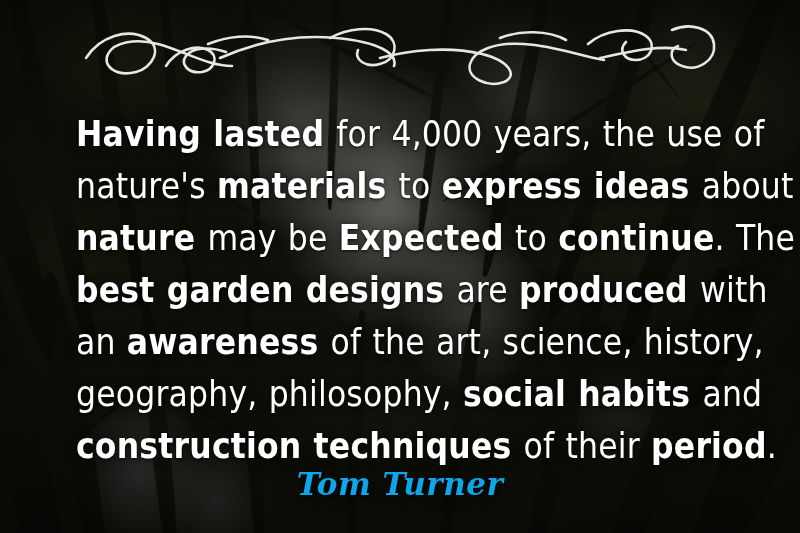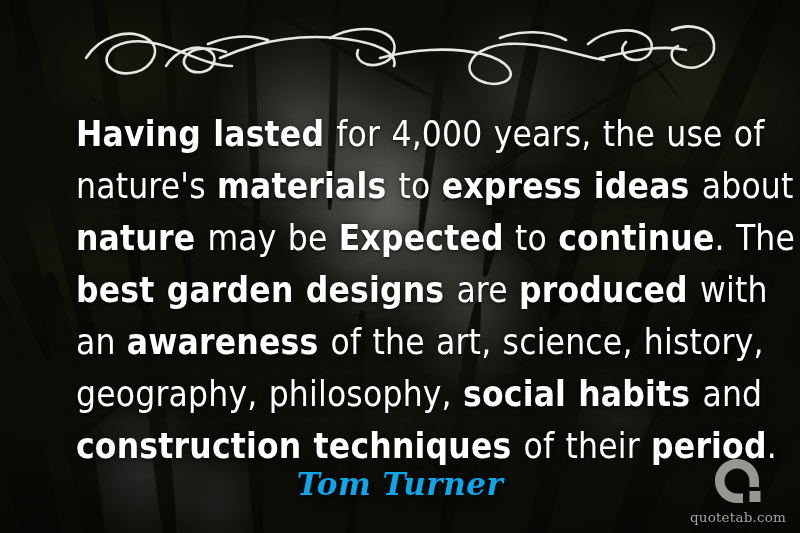--- a/index.html
+++ b/index.html
@@ -236,24 +236,15 @@
           <path d="M128 30 C 148 22, 170 20, 188 26"></path>
           <path d="M420 24 C 440 16, 468 16, 486 26"></path>
         </g>
       </svg>
     </div>
 
     <div class="quote-text"><b>Having </b><b>lasted </b><span class="lite">for 4,000 years, the use of nature's</span> <b>materials </b><span class="lite">to </span><b>express </b><b>ideas </b><span class="lite">about </span><b>nature </b><span class="lite">may be </span><b>Expected</b> <span class="lite">to </span><b>continue</b><span class="lite">. The </span><b>best </b><b>garden </b><b>designs </b><span class="lite">are </span><b>produced </b><span class="lite">with an</span> <b>awareness </b><span class="lite">of the art, science, history, geography,</span> <span class="lite">philosophy, </span><b>social </b><b>habits </b><span class="lite">and </span><b>construction </b><b>techniques </b><span class="lite">of</span> <span class="lite">their </span><b>period</b><span class="lite">.</span></div>
 
     <div class="author">Tom Turner</div>
 
-    <div class="watermark">
-      <div class="wm-mark">
-        <svg viewBox="0 0 50 50" xmlns="http://www.w3.org/2000/svg">
-          <path d="M24 2 C 11.8 2 2 11.8 2 24 C 2 36.2 11.8 46 24 46 L 30 46 L 30 36.5 L 24 36.5 C 17.1 36.5 11.5 30.9 11.5 24 C 11.5 17.1 17.1 11.5 24 11.5 C 30.9 11.5 36.5 17.1 36.5 24 L 36.5 30 L 46 30 L 46 24 C 46 11.8 36.2 2 24 2 Z" fill="#b9b9b4" opacity="0.88"></path>
-          <rect x="36.5" y="34" width="11" height="11" fill="#b9b9b4" opacity="0.88"></rect>
-        </svg>
-      </div>
-      <div class="wm-label">quotetab.com</div>
-    </div>
 
   </div>
 </div>
 
 </body></html>

